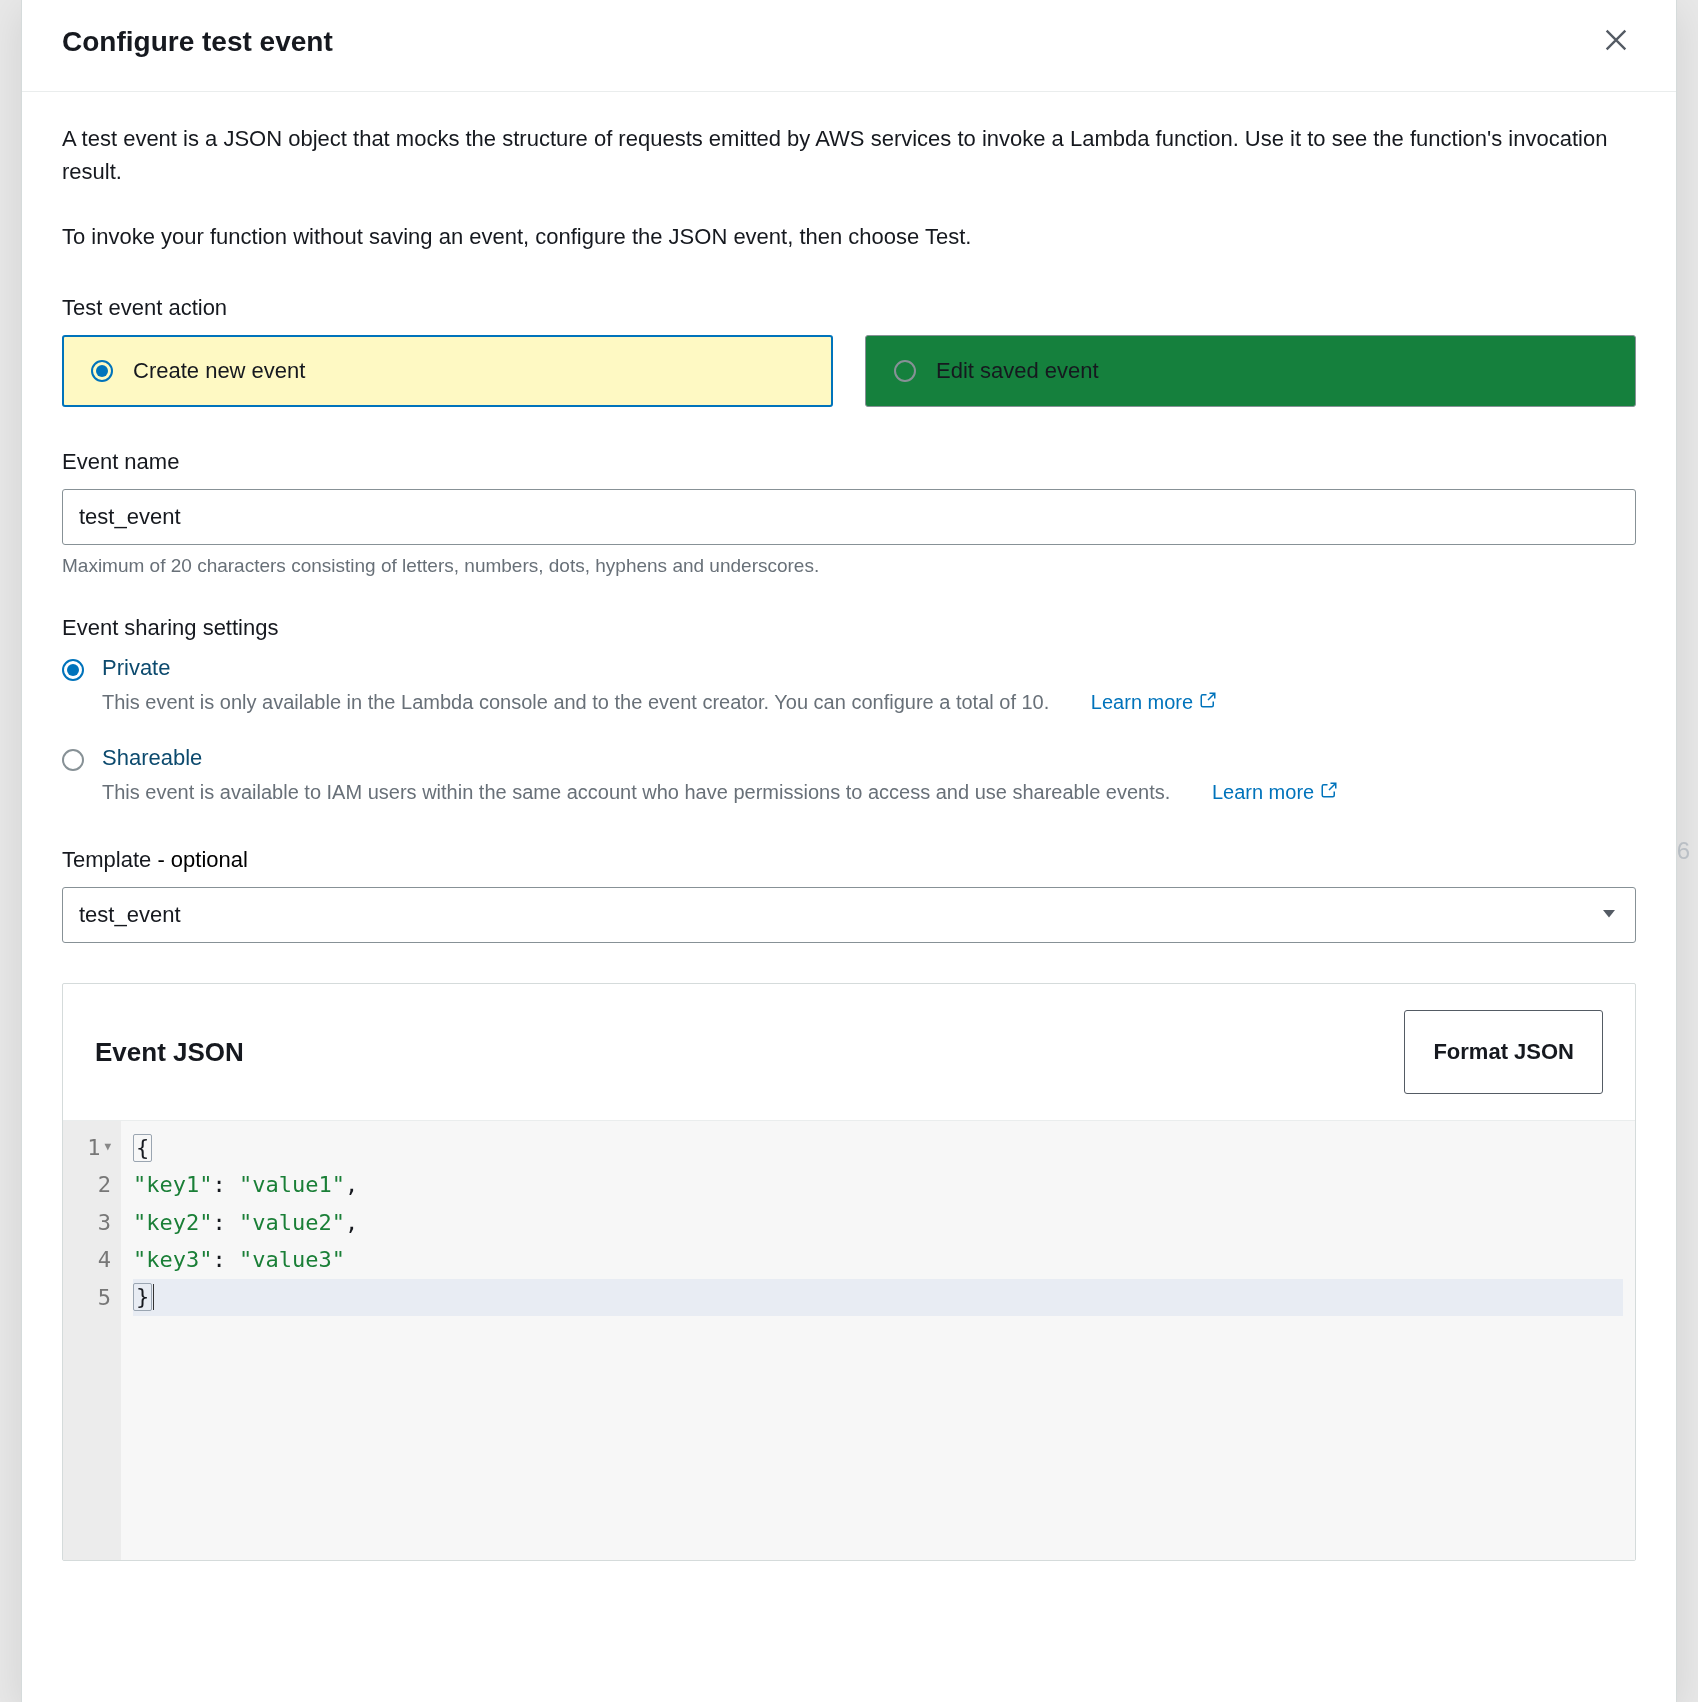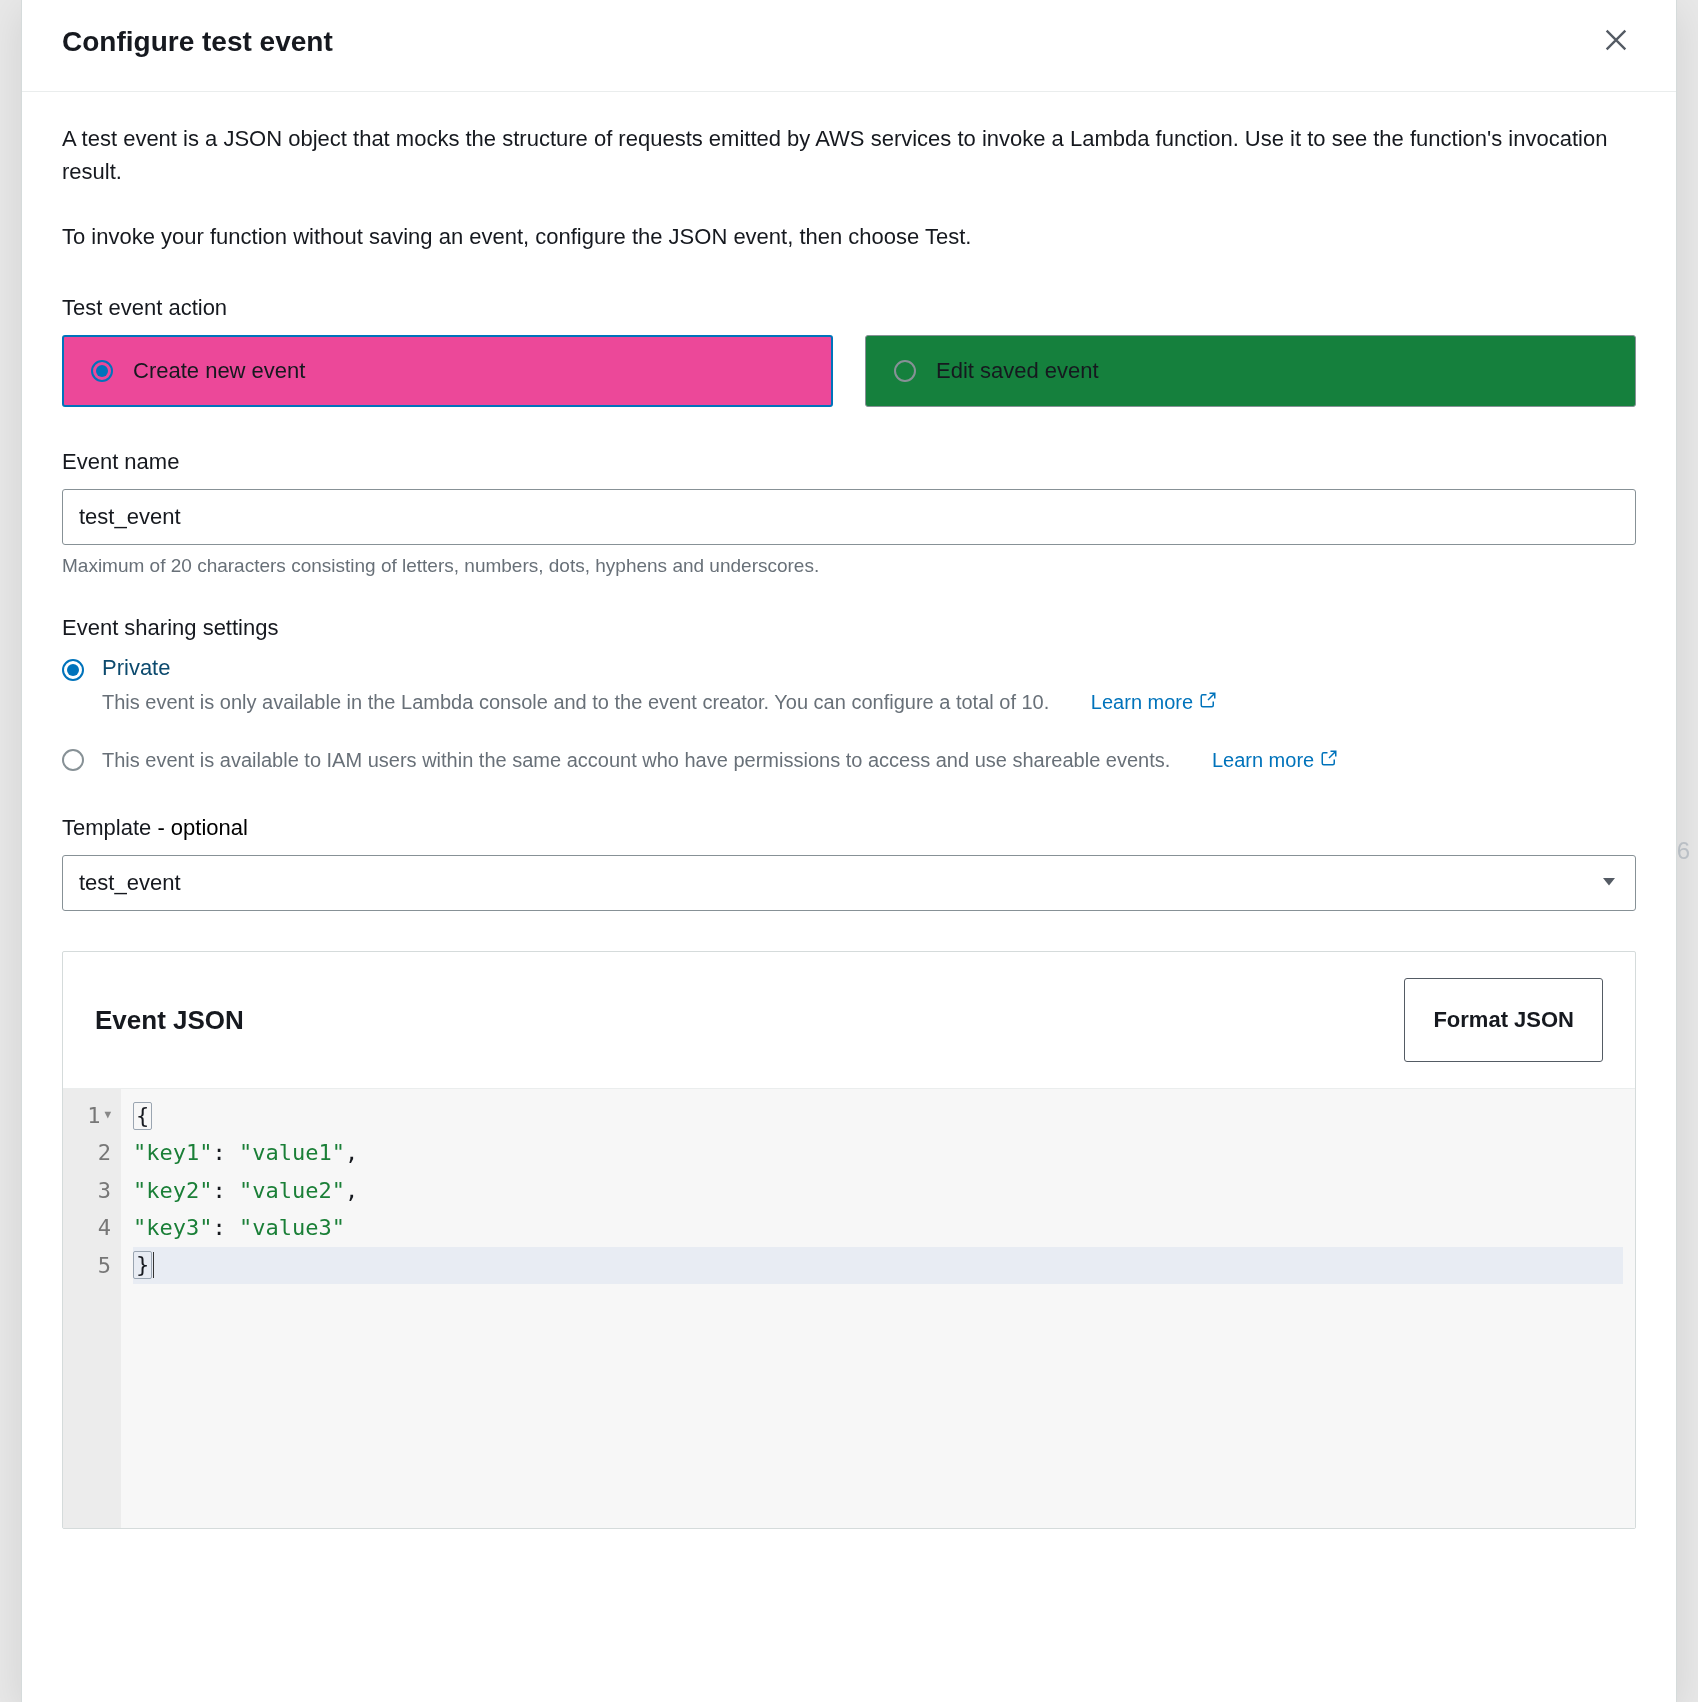--- a/index.html
+++ b/index.html
@@ -90,21 +90,21 @@
       border-radius: 3px;
       padding: 22px 28px;
       display: flex;
       align-items: center;
       gap: 20px;
       cursor: pointer;
       background: #15803d;
     }
     .tile.selected {
       border: 2px solid #0073bb;
-      background: #ec4899;
+      background: #fef9c3;
       padding: 21px 27px;
     }
     .tile .radio-icon {
       width: 22px;
       height: 22px;
       border-radius: 50%;
       border: 2px solid #879196;
       display: inline-flex;
       align-items: center;
       justify-content: center;
@@ -367,20 +367,21 @@
                     <path d="M14 3h7v7M21 3l-9 9M19 14v5a2 2 0 0 1-2 2H5a2 2 0 0 1-2-2V7a2 2 0 0 1 2-2h5"></path>
                   </svg>
               </span>
             </a>
           </div>
         </div>
       </div>
       <div class="radio-item">
         <span class="radio-icon"></span>
         <div class="radio-content">
+          <div class="radio-title">Shareable</div>
           <div class="radio-desc">
             <span>This event is available to IAM users within the same account who have permissions to access and use shareable events. </span>
             <a class="learn-more">
               <span>Learn more</span>
               <span>
                 <svg viewBox="0 0 24 24">
                     <path d="M14 3h7v7M21 3l-9 9M19 14v5a2 2 0 0 1-2 2H5a2 2 0 0 1-2-2V7a2 2 0 0 1 2-2h5"></path>
                   </svg>
               </span>
             </a>

